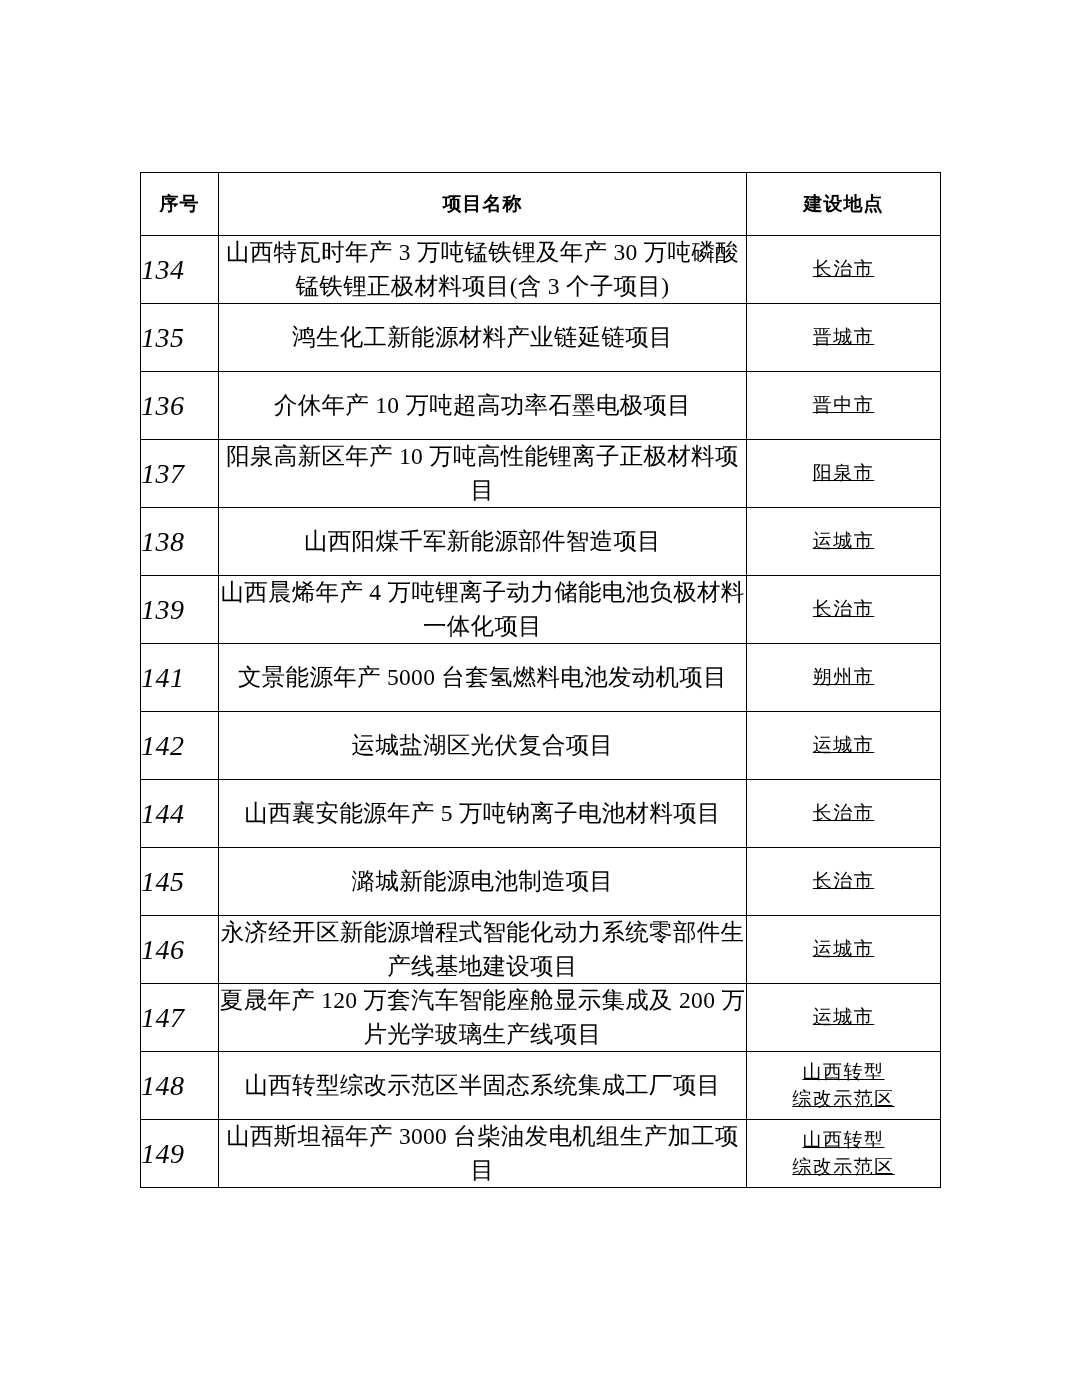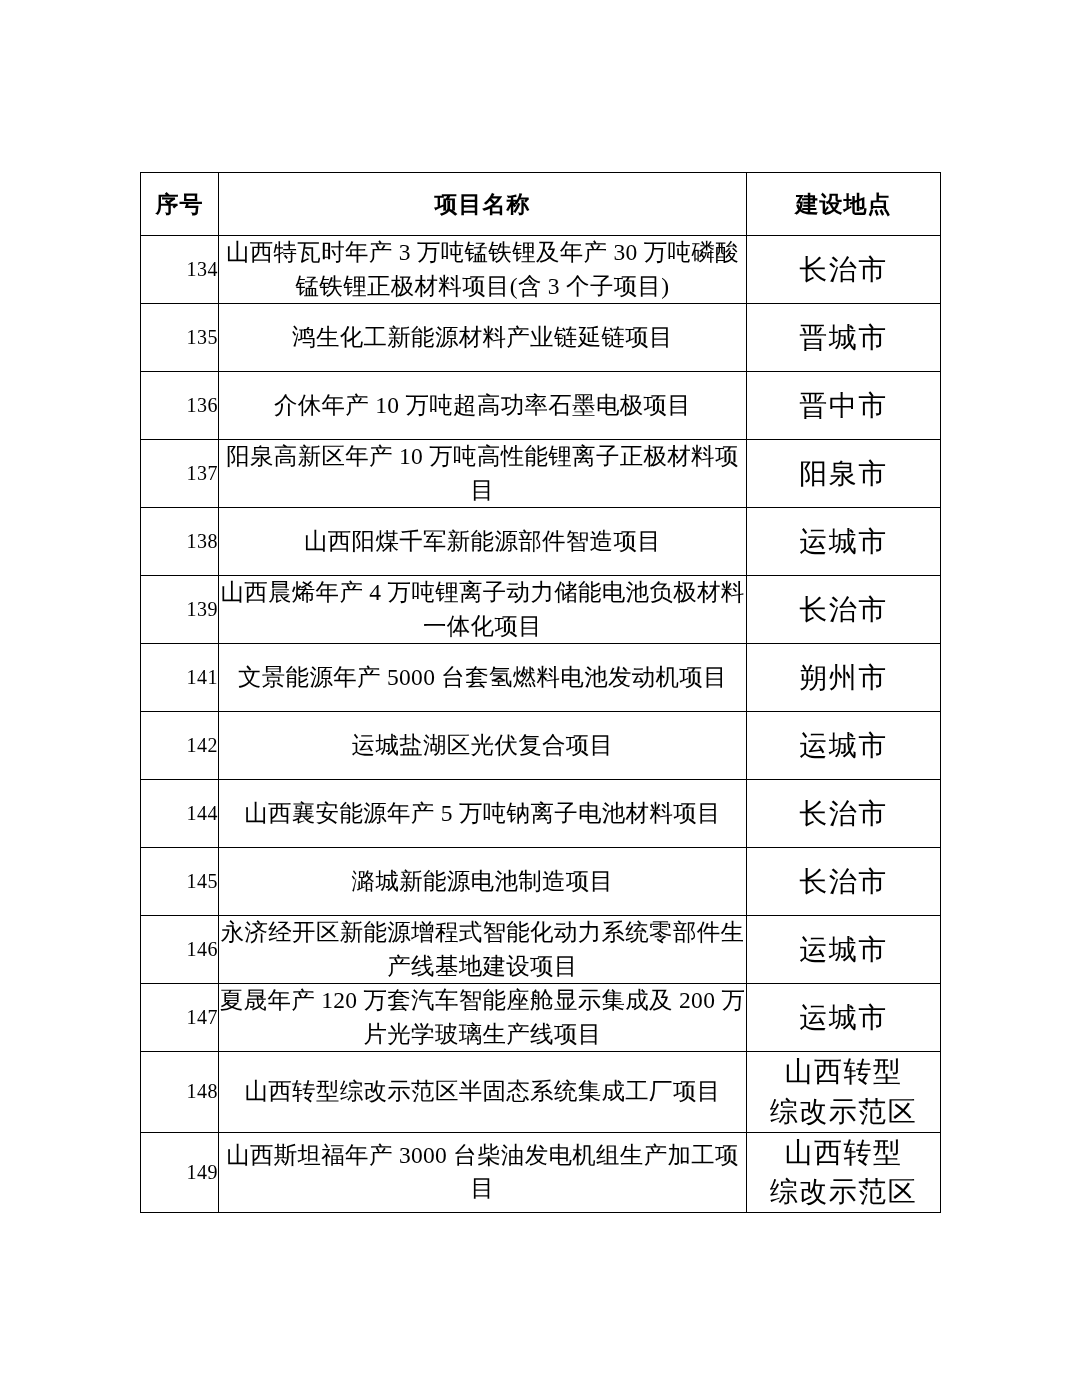--- a/index.html
+++ b/index.html
@@ -38,43 +38,45 @@
   table.project-table col.c-site  { width: 194px; }
 
   table.project-table th,
   table.project-table td {
     border: 1.6px solid #000000;
     padding: 0;
     vertical-align: middle;
   }
   table.project-table thead th {
     height: 62px;
-    font-size: 23px;
+    font-size: 19px;
     font-weight: bold;
     letter-spacing: 1px;
     text-align: center;
   }
   .cell-index {
-    text-align: right;
-    font-size: 20px;
+    text-align: left;
+    font-size: 28px;
     letter-spacing: 0.5px;
+    font-style: italic;
   }
   .cell-name {
     text-align: center;
     font-size: 23.5px;
     line-height: 1.42;
     padding: 9px 12px 9px 14px;
     letter-spacing: 0.3px;
   }
   .cell-site {
     text-align: center;
-    font-size: 28px;
+    font-size: 19px;
     line-height: 1.42;
     letter-spacing: 1.5px;
     padding: 8px 4px;
+    text-decoration: underline;
   }
   .cell-site .site-line { display: block; }
   tbody tr { height: 68px; }
 </style>
 </head>
 <body>
 
 <div class="page">
   <div class="table-wrap">
     <table class="project-table">

